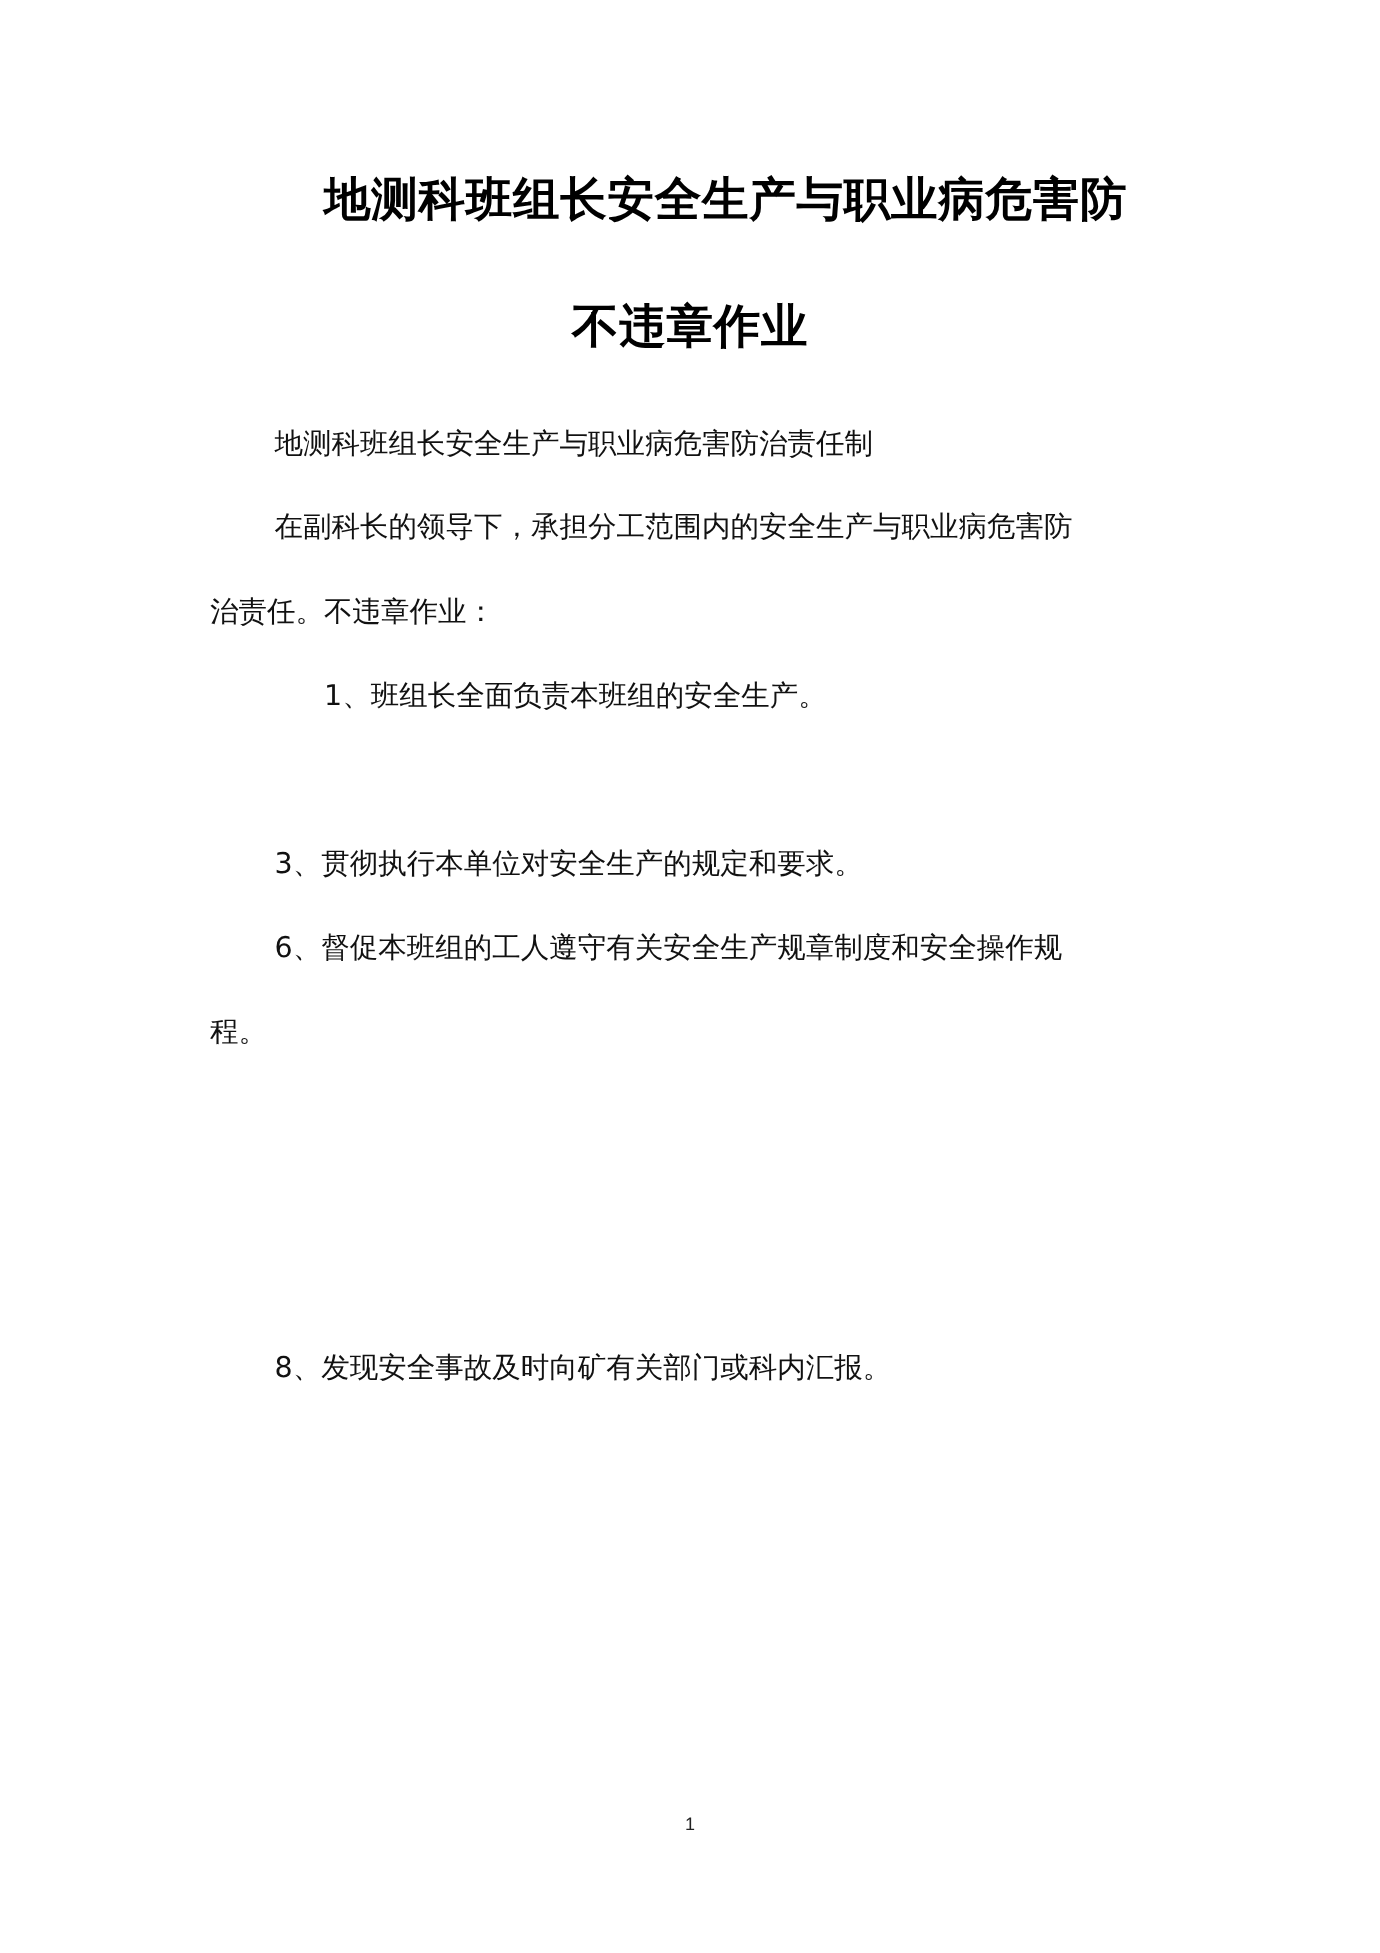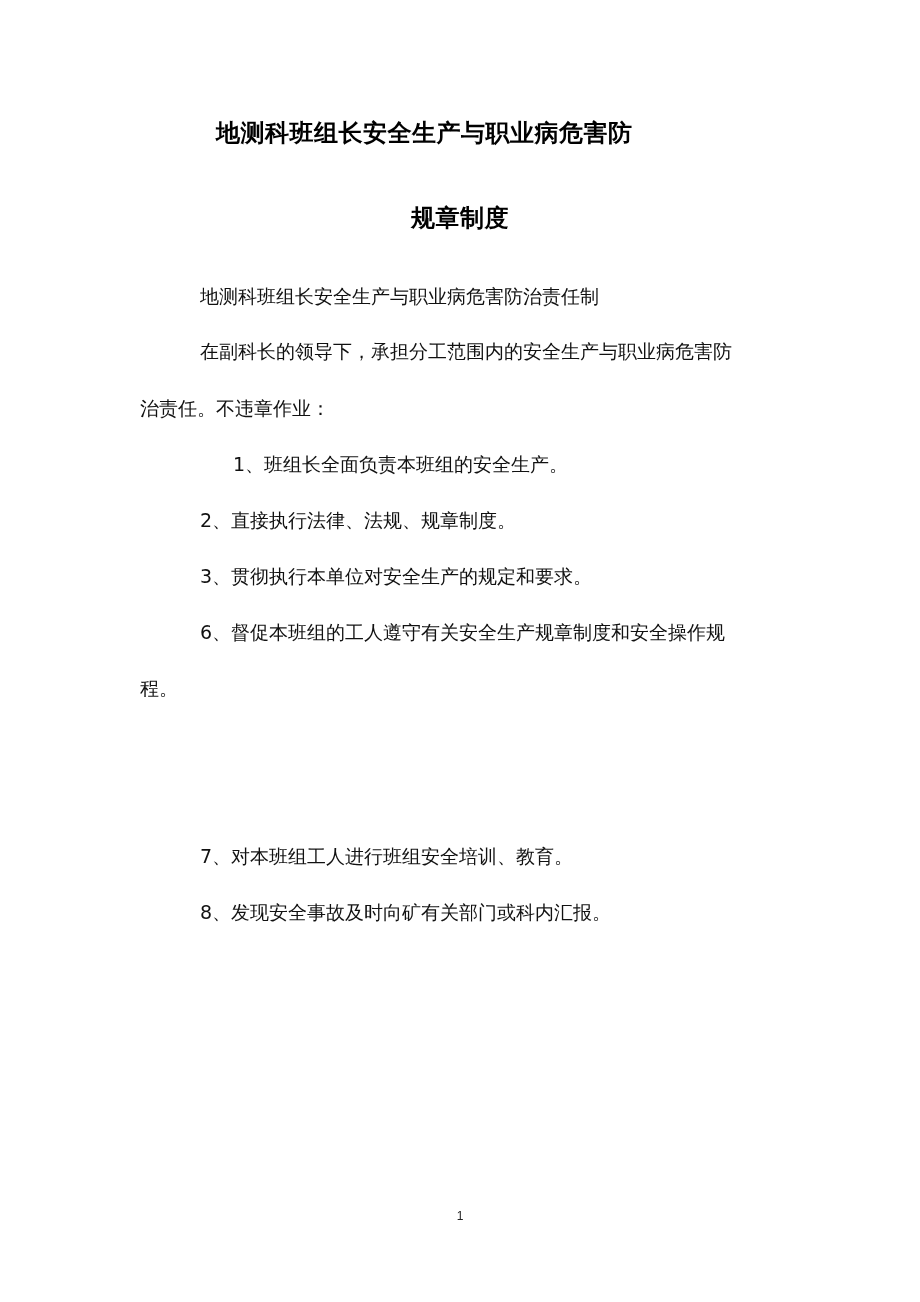--- a/index.html
+++ b/index.html
@@ -20,21 +20,21 @@
       left: 0;
       top: 0;
       width: 920px;
       height: 1302px;
       background: #ffffff;
     }
     .title {
       position: absolute;
       font-family: "DejaVu Serif", "Liberation Serif", serif;
       font-weight: bold;
-      font-size: 24px;
+      font-size: 31px;
       line-height: 36px;
       white-space: nowrap;
       letter-spacing: 0.5px;
     }
     .title-line-1 {
       left: 216px;
       top: 115px;
     }
     .title-line-2 {
       left: 0;
@@ -43,21 +43,21 @@
       top: 200px;
     }
     .para {
       position: absolute;
       font-size: 19px;
       line-height: 24px;
       white-space: nowrap;
       color: #111111;
     }
     .indent {
-      left: 200px;
+      left: 183px;
     }
     .noindent {
       left: 140px;
     }
     .page-number {
       position: absolute;
       left: 0;
       width: 920px;
       text-align: center;
       top: 1208px;
@@ -66,30 +66,28 @@
       color: #222222;
       font-family: "Liberation Sans", sans-serif;
     }
   </style>
 </head>
 <body>
 
 <div class="page">
 
   <div class="title title-line-1">地测科班组长安全生产与职业病危害防</div>
-  <div class="title title-line-2">规章制度</div>
+  <div class="title title-line-2">不违章作业</div>
 
   <div class="para indent" style="top:284px;">地测科班组长安全生产与职业病危害防治责任制</div>
 
   <div class="para indent" style="top:339px;">在副科长的领导下，承担分工范围内的安全生产与职业病危害防</div>
   <div class="para noindent" style="top:396px;">治责任。不违章作业：</div>
 
   <div class="para indent" style="top:452px;margin-left:33px;">1、班组长全面负责本班组的安全生产。</div>
-  <div class="para indent" style="top:508px;">2、直接执行法律、法规、规章制度。</div>
   <div class="para indent" style="top:564px;">3、贯彻执行本单位对安全生产的规定和要求。</div>
   <div class="para indent" style="top:620px;">6、督促本班组的工人遵守有关安全生产规章制度和安全操作规</div>
   <div class="para noindent" style="top:676px;">程。</div>
-  <div class="para indent" style="top:844px;">7、对本班组工人进行班组安全培训、教育。</div>
   <div class="para indent" style="top:900px;">8、发现安全事故及时向矿有关部门或科内汇报。</div>
 
   <div class="page-number">1</div>
 
 </div>
 
 </body></html>

